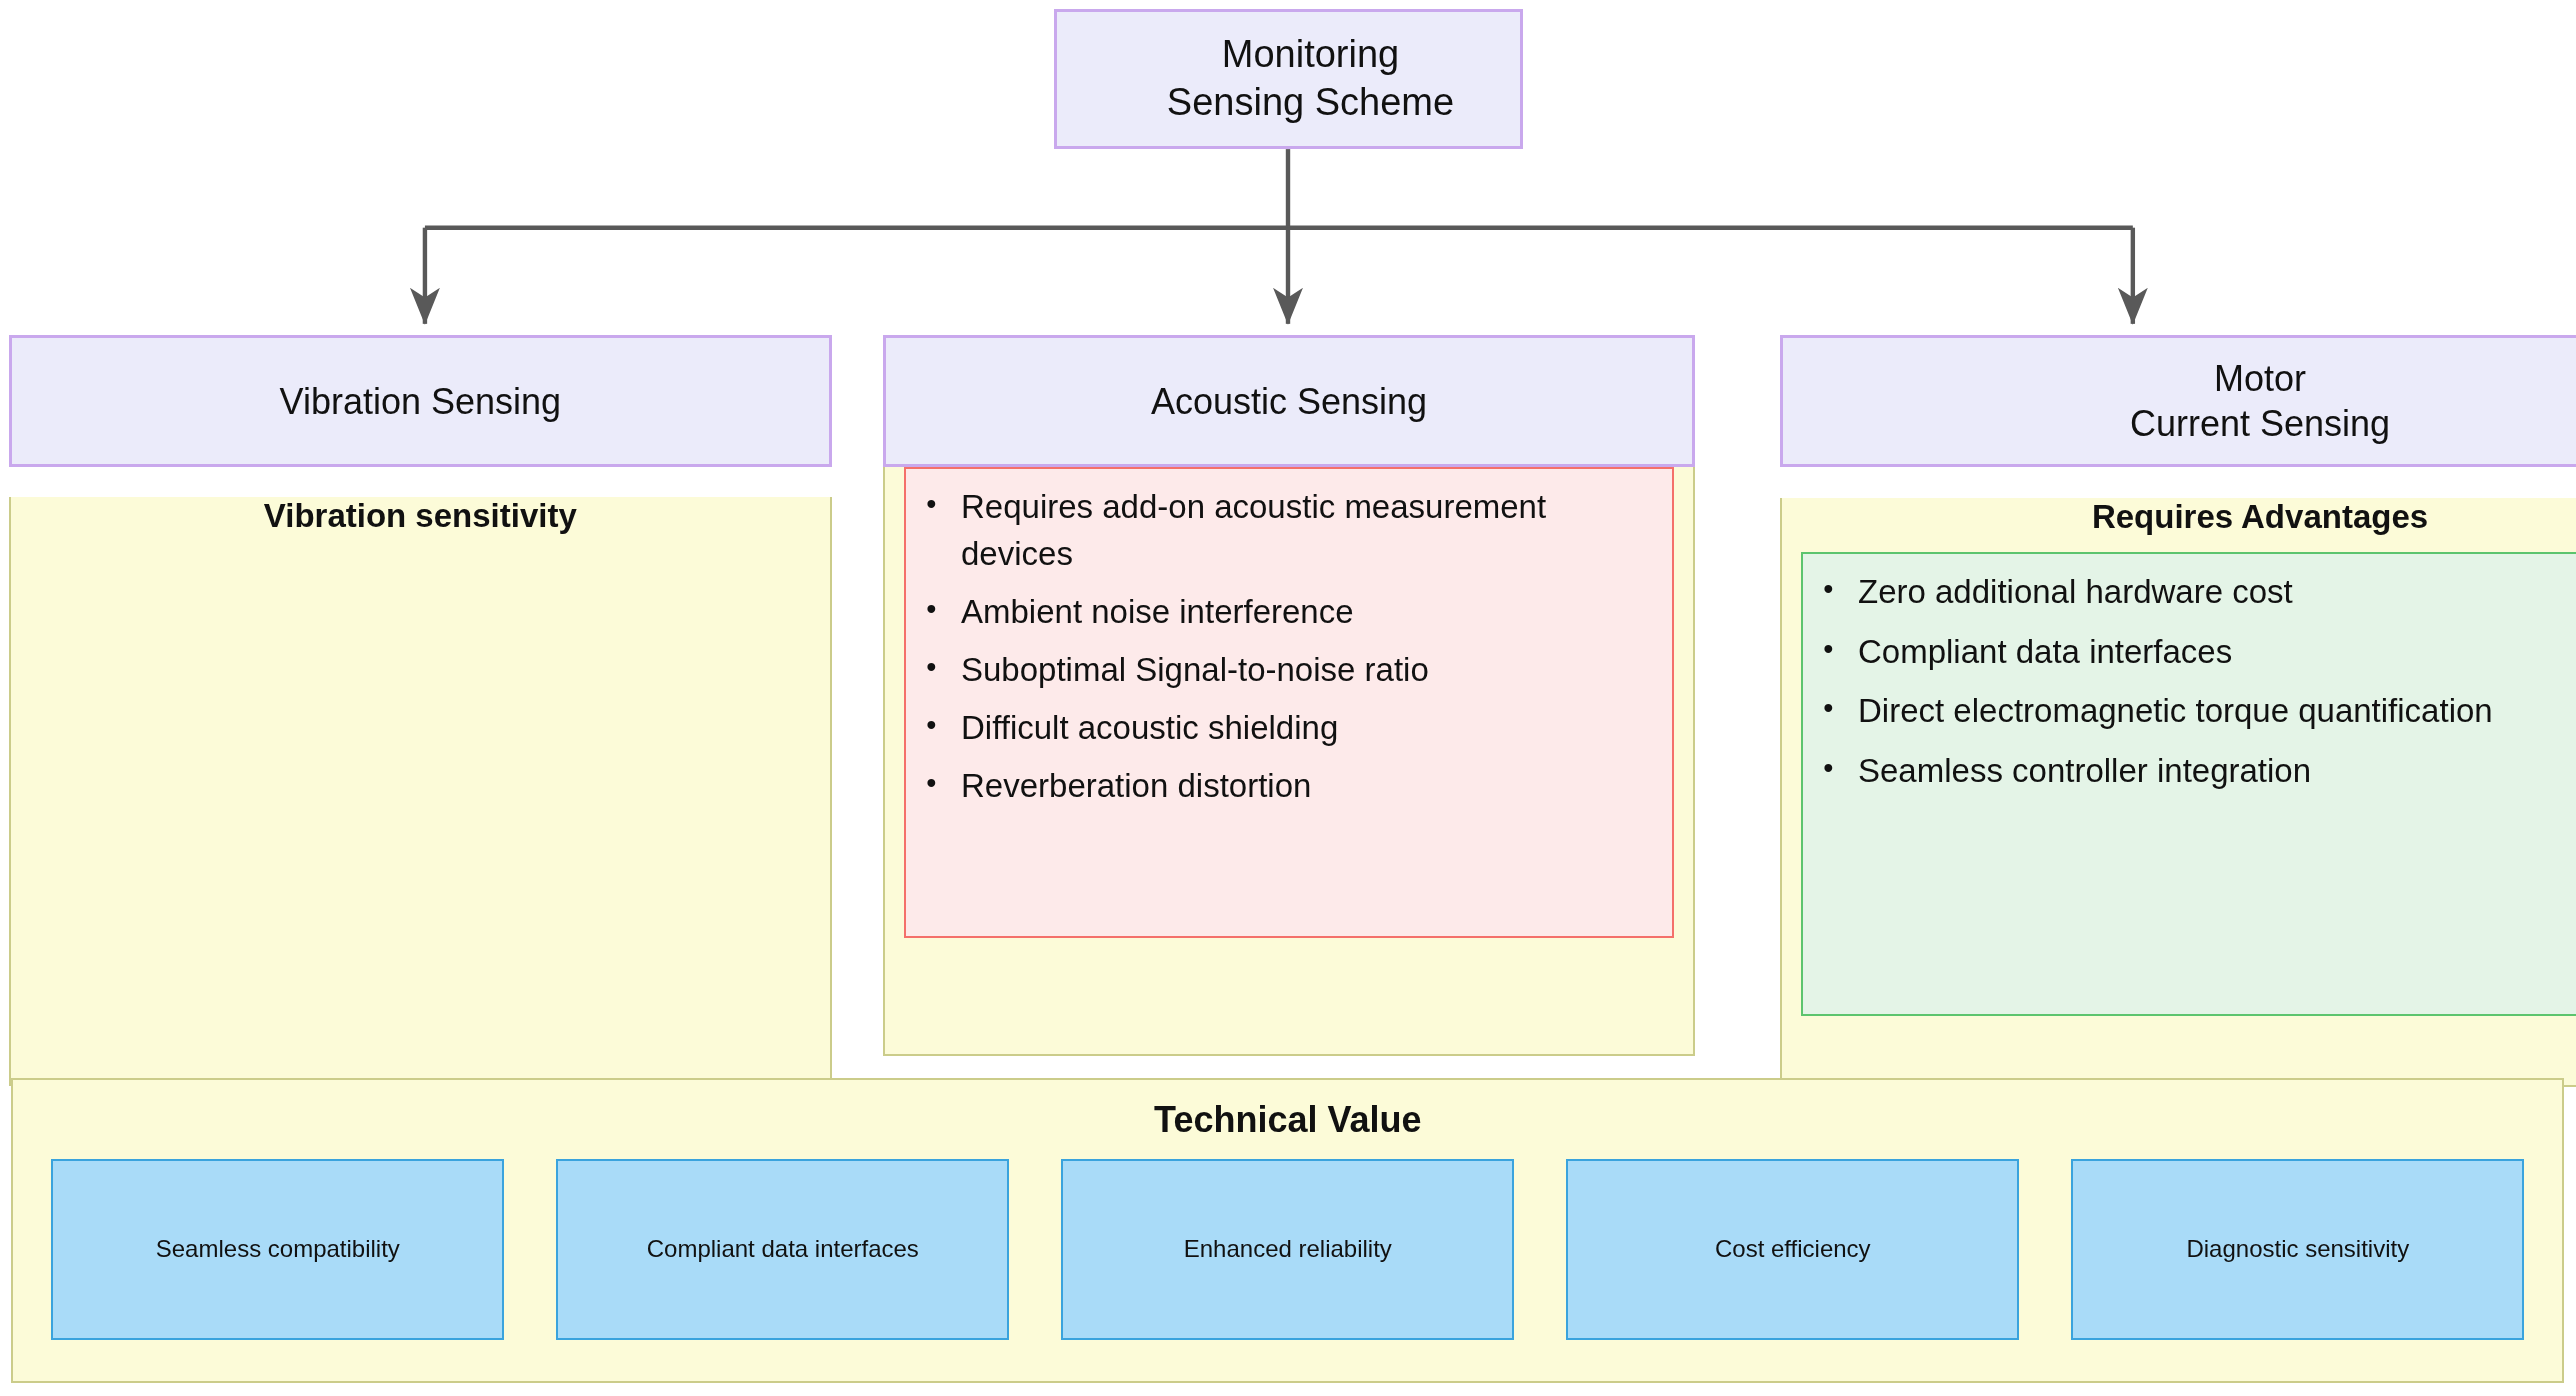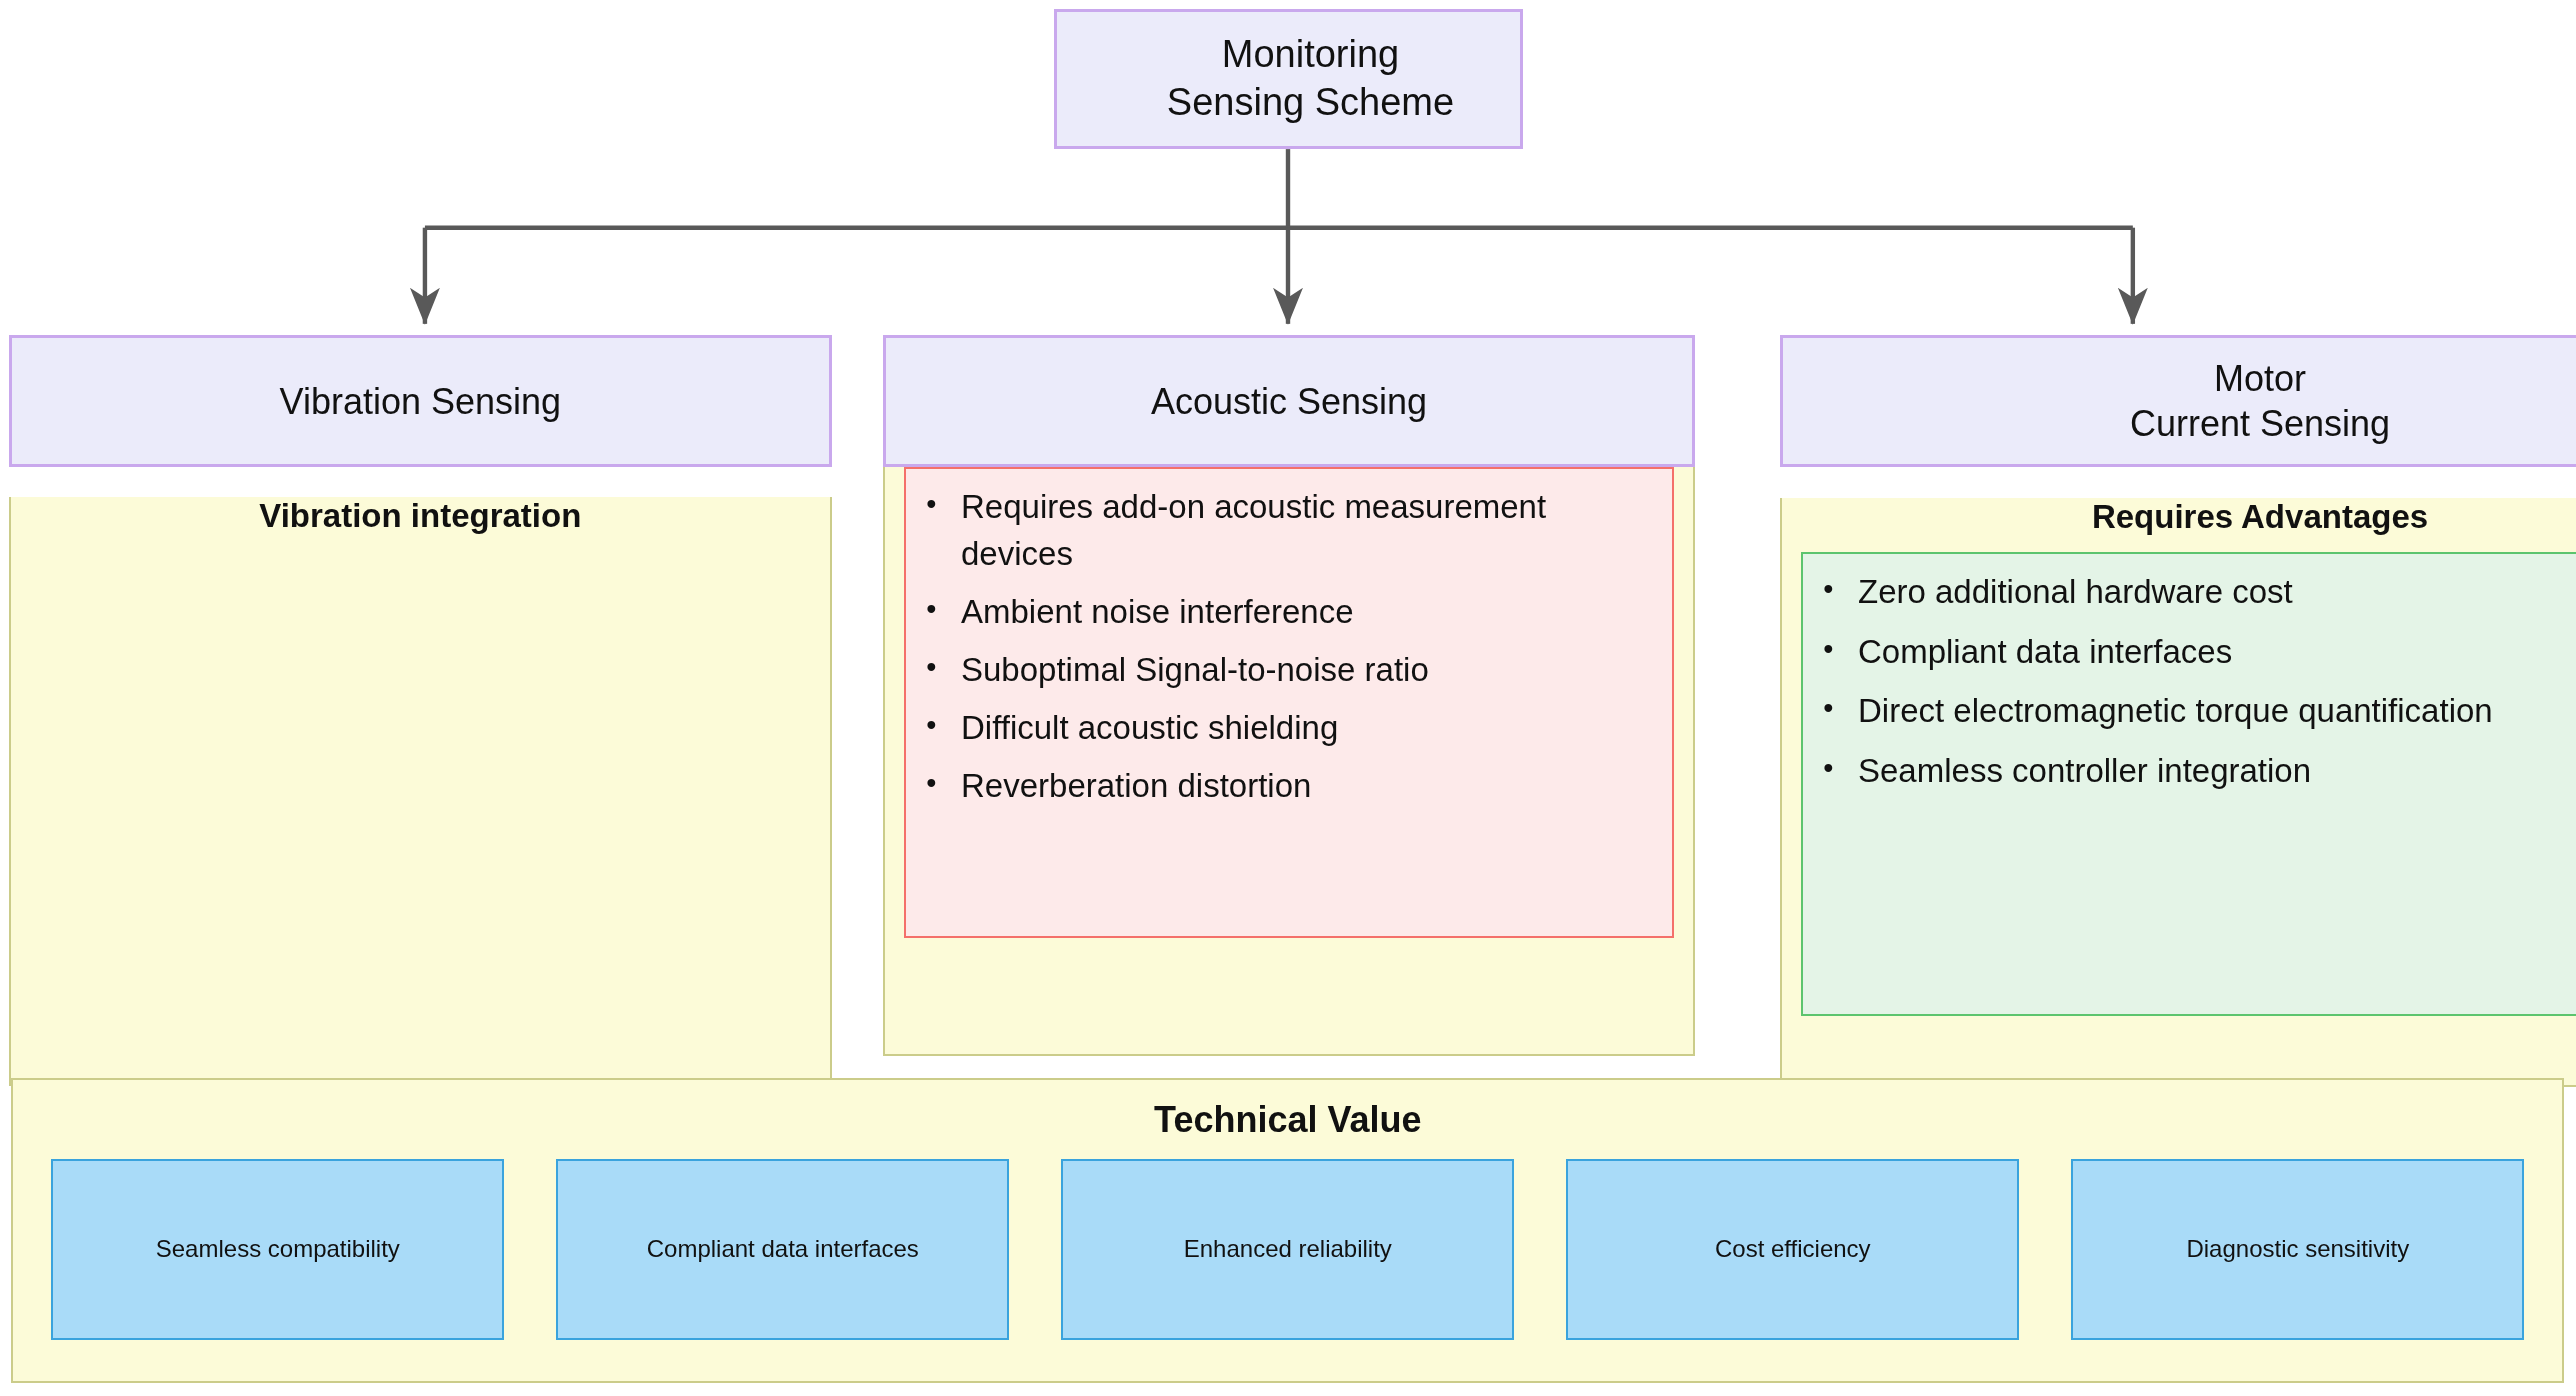--- a/index.html
+++ b/index.html
@@ -178,21 +178,21 @@
       <path d="M2049,362 L2049,515" marker-end="url(#arrowhead)"></path>
       <path d="M3393,362 L3393,515" marker-end="url(#arrowhead)"></path>
     </g>
   </svg>
 
   <div class="column col-1">
     <div class="col-header">
       <span>Vibration Sensing</span>
     </div>
     <div class="col-body">
-      <div class="col-subtitle">Vibration integration</div>
+      <div class="col-subtitle">Vibration sensitivity</div>
     </div>
   </div>
 
   <div class="column col-2">
     <div class="col-header">
       <span>Acoustic Sensing</span>
     </div>
     <div class="col-body">
       <div class="list-box limitations">
         <ul class="bullets">

